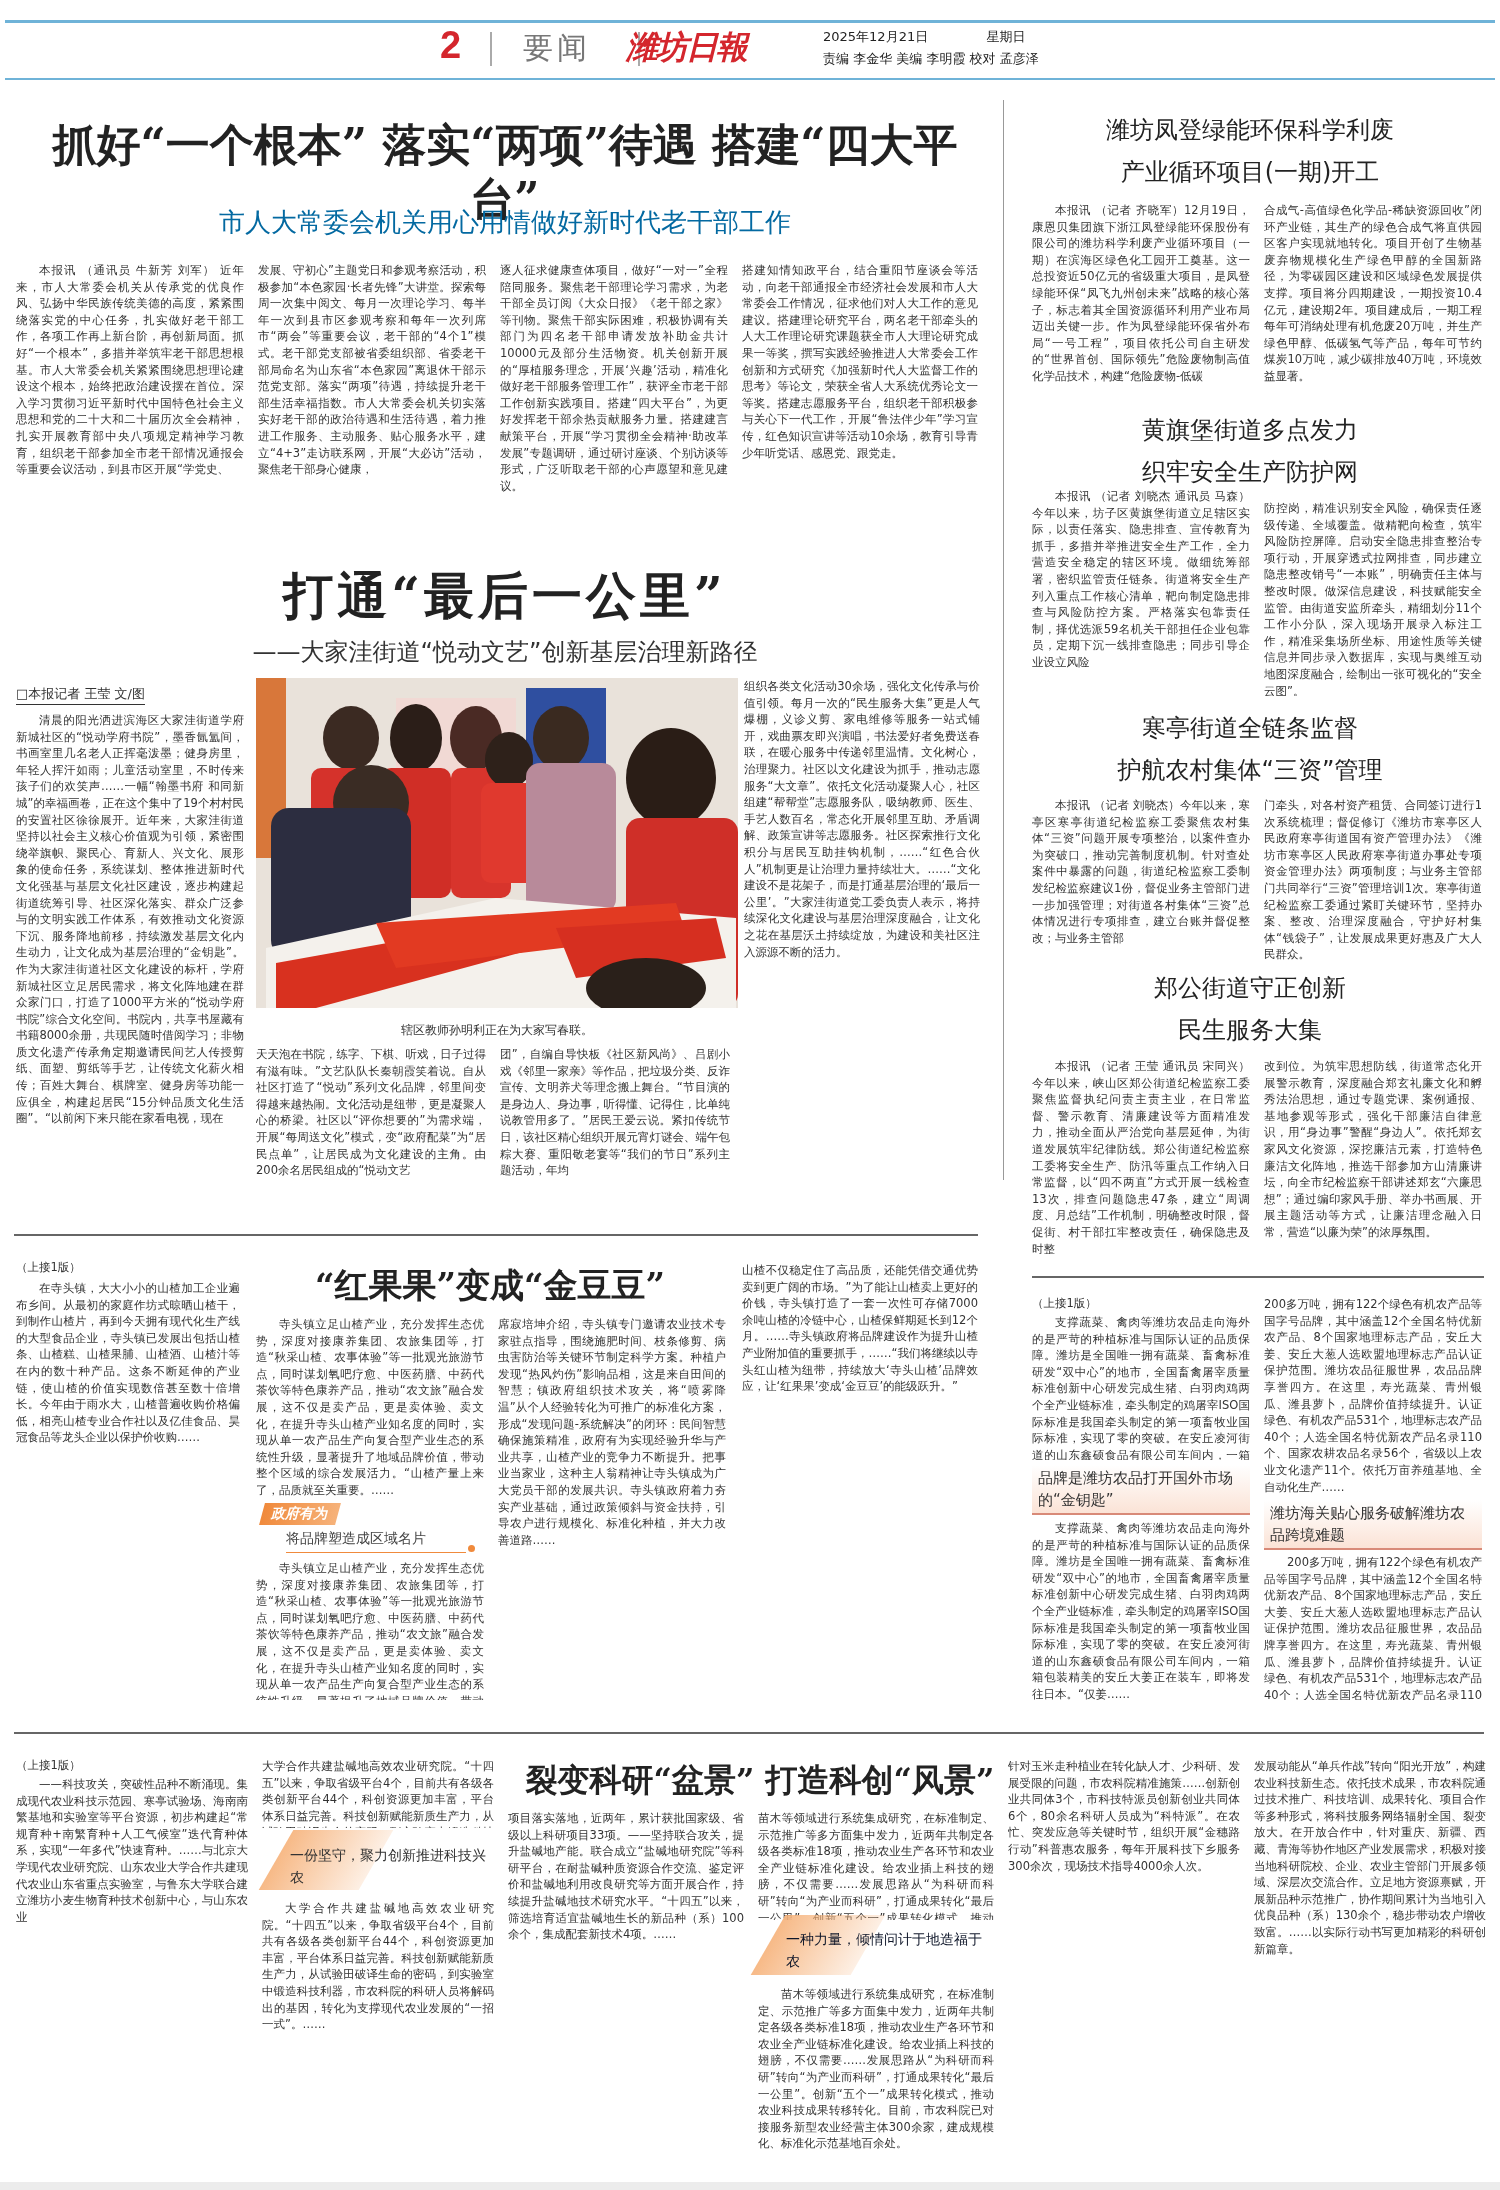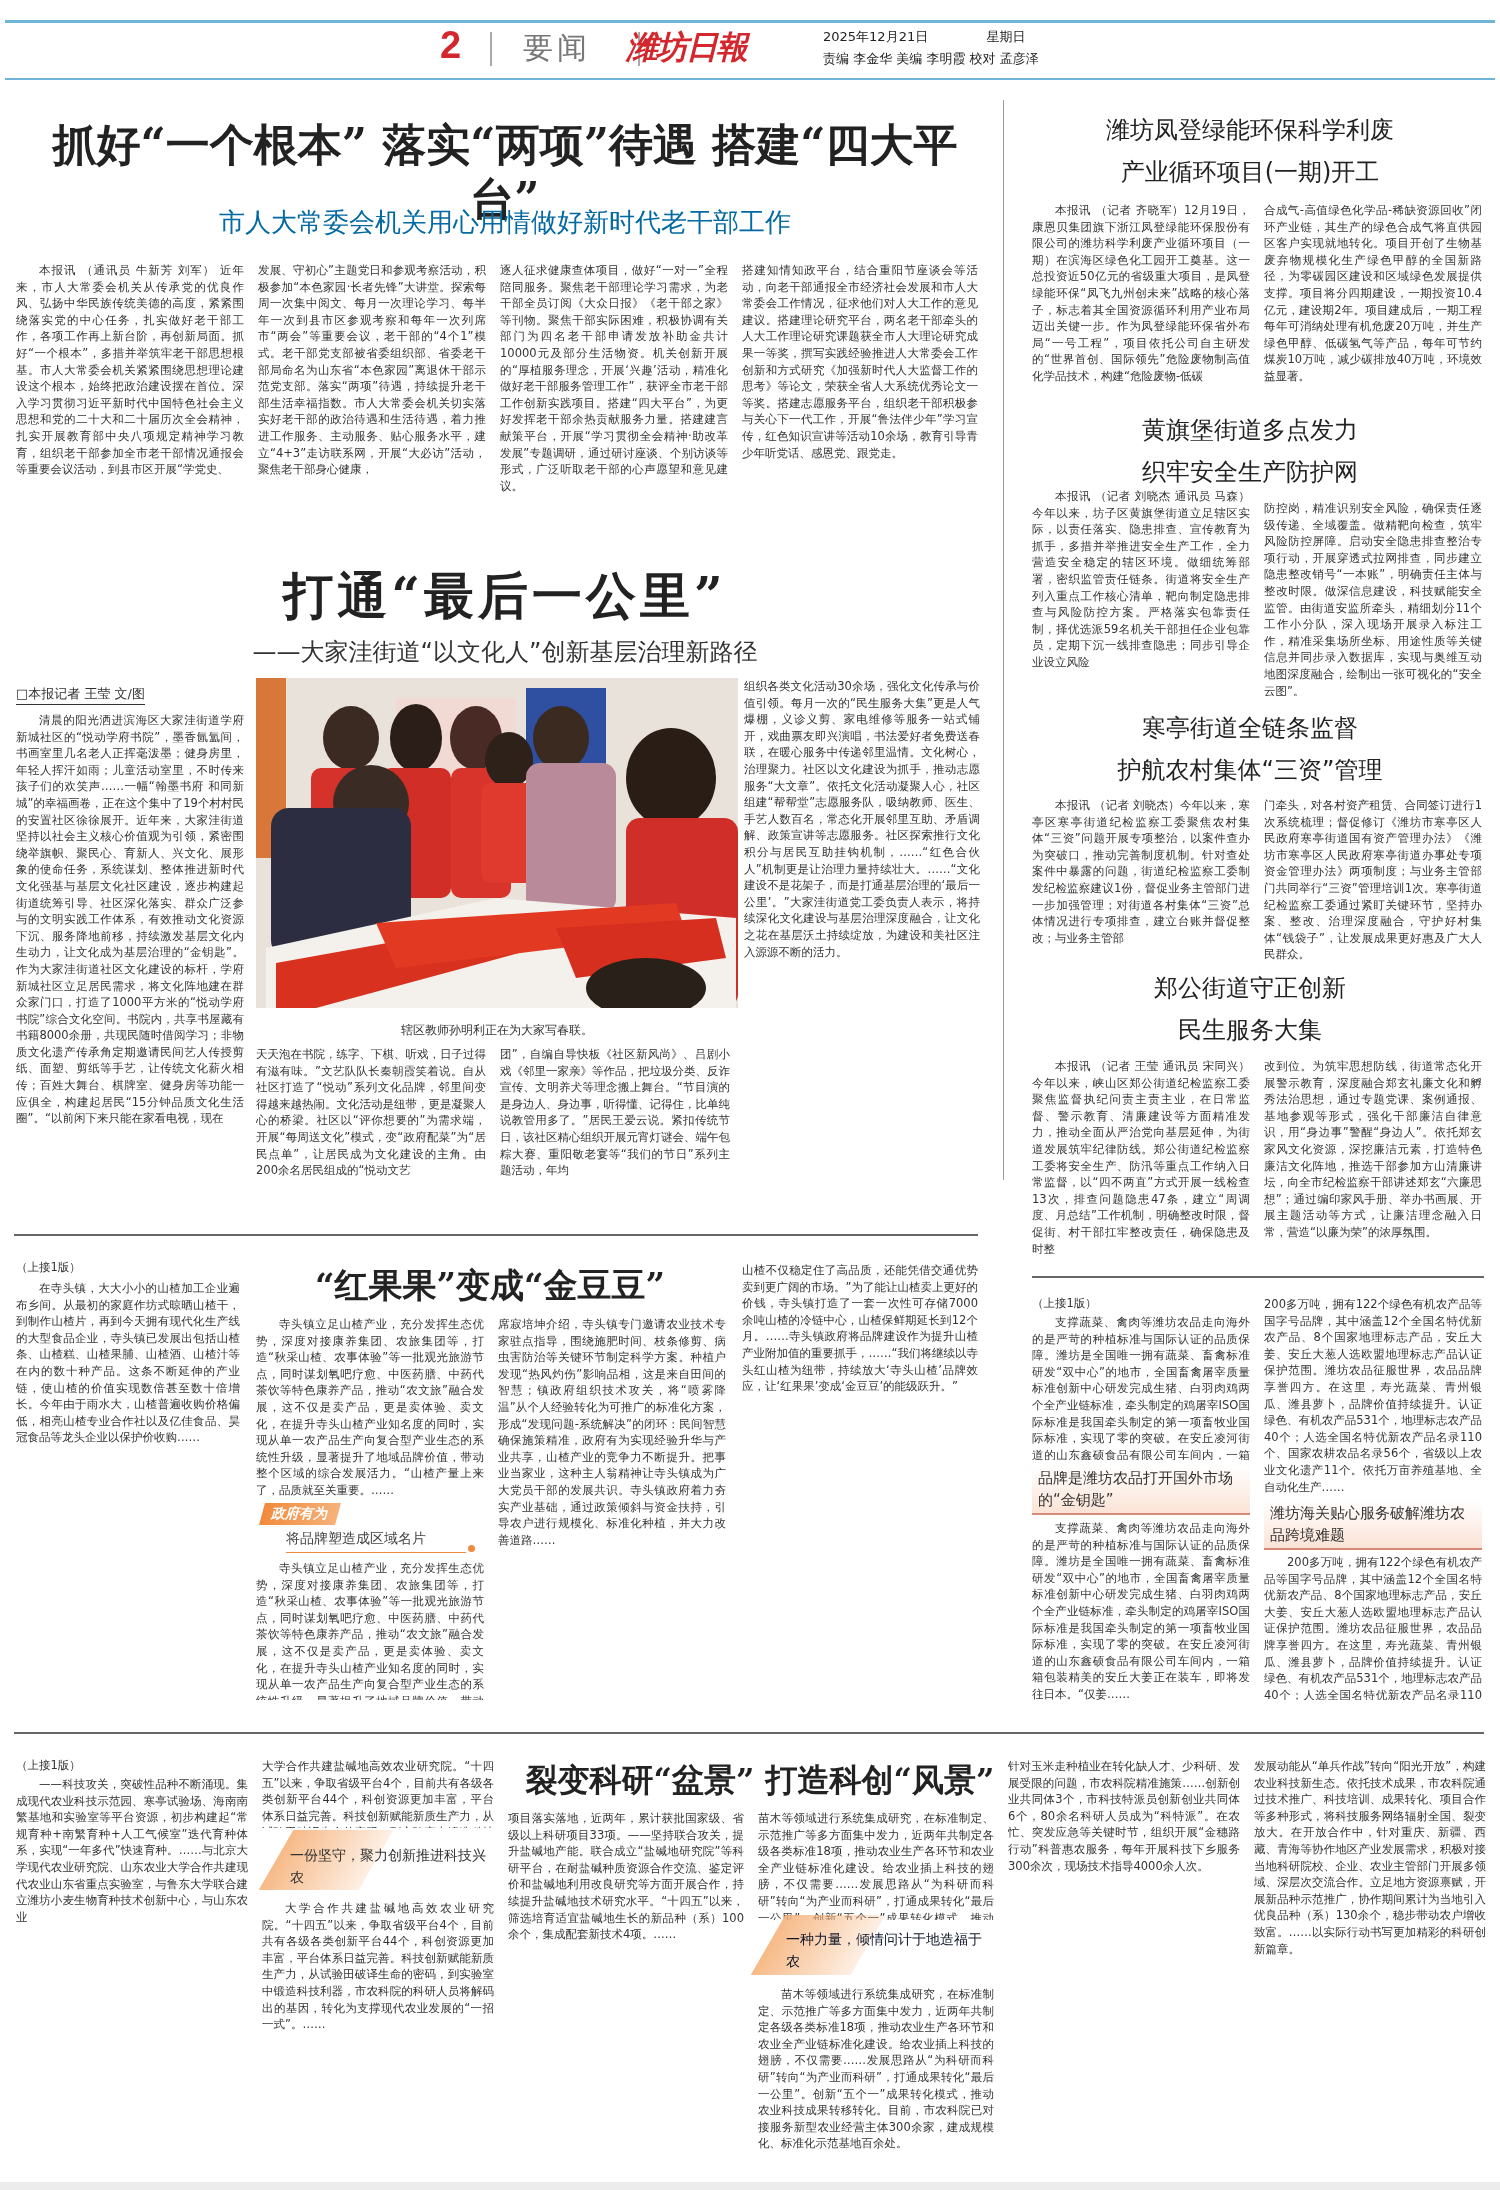--- a/index.html
+++ b/index.html
@@ -62,21 +62,21 @@
     <div class="col" style="left:500px;top:262px;width:228px;height:255px;">
         <p class="noind">逐人征求健康查体项目，做好“一对一”全程陪同服务。聚焦老干部理论学习需求，为老干部全员订阅《大众日报》《老干部之家》等刊物。聚焦干部实际困难，积极协调有关部门为四名老干部申请发放补助金共计10000元及部分生活物资。机关创新开展的“厚植服务理念，开展‘兴趣’活动，精准化做好老干部服务管理工作”，获评全市老干部工作创新实践项目。搭建“四大平台”，为更好发挥老干部余热贡献服务力量。搭建建言献策平台，开展“学习贯彻全会精神·助改革发展”专题调研，通过研讨座谈、个别访谈等形式，广泛听取老干部的心声愿望和意见建议。</p>
       </div>
     <div class="col" style="left:742px;top:262px;width:236px;height:255px;">
         <p class="noind">搭建知情知政平台，结合重阳节座谈会等活动，向老干部通报全市经济社会发展和市人大常委会工作情况，征求他们对人大工作的意见建议。搭建理论研究平台，两名老干部牵头的人大工作理论研究课题获全市人大理论研究成果一等奖，撰写实践经验推进人大常委会工作创新和方式研究《加强新时代人大监督工作的思考》等论文，荣获全省人大系统优秀论文一等奖。搭建志愿服务平台，组织老干部积极参与关心下一代工作，开展“鲁法伴少年”学习宣传，红色知识宣讲等活动10余场，教育引导青少年听党话、感恩党、跟党走。</p>
       </div>
   </div>
 
   <div>
     <div class="hl serif" style="left:20px;top:566px;width:970px;font-size:50px;line-height:60px;letter-spacing:4px;">打通“最后一公里”</div>
-    <div class="hl sans" style="left:20px;top:636px;width:970px;font-size:24px;line-height:32px;color:#333;">——大家洼街道“以文化人”创新基层治理新路径</div>
+    <div class="hl sans" style="left:20px;top:636px;width:970px;font-size:24px;line-height:32px;color:#333;">——大家洼街道“悦动文艺”创新基层治理新路径</div>
     <div style="position:absolute;left:16px;top:685px;font-size:13px;color:#333;border-bottom:1px solid #333;padding-bottom:1px;">□本报记者 王莹 文/图</div>
     <div class="col" style="left:16px;top:712px;width:228px;height:480px;">
         <p>清晨的阳光洒进滨海区大家洼街道学府新城社区的“悦动学府书院”，墨香氤氲间，书画室里几名老人正挥毫泼墨；健身房里，年轻人挥汗如雨；儿童活动室里，不时传来孩子们的欢笑声……一幅“翰墨书府 和同新城”的幸福画卷，正在这个集中了19个村村民的安置社区徐徐展开。近年来，大家洼街道坚持以社会主义核心价值观为引领，紧密围绕举旗帜、聚民心、育新人、兴文化、展形象的使命任务，系统谋划、整体推进新时代文化强基与基层文化社区建设，逐步构建起街道统筹引导、社区深化落实、群众广泛参与的文明实践工作体系，有效推动文化资源下沉、服务降地前移，持续激发基层文化内生动力，让文化成为基层治理的“金钥匙”。作为大家洼街道社区文化建设的标杆，学府新城社区立足居民需求，将文化阵地建在群众家门口，打造了1000平方米的“悦动学府书院”综合文化空间。书院内，共享书屋藏有书籍8000余册，共现民随时借阅学习；非物质文化遗产传承角定期邀请民间艺人传授剪纸、面塑、剪纸等手艺，让传统文化薪火相传；百姓大舞台、棋牌室、健身房等功能一应俱全，构建起居民“15分钟品质文化生活圈”。“以前闲下来只能在家看电视，现在</p>
       </div>
 
     <div class="photo" style="left:256px;top:678px;width:482px;height:330px;">
       <svg width="482" height="330" viewBox="0 0 482 330">
         <rect width="482" height="330" fill="#e9e2da"></rect>
         <rect x="0" y="0" width="30" height="180" fill="#d8773a"></rect>
         <rect x="270" y="10" width="80" height="90" fill="#2f4fa0"></rect>

